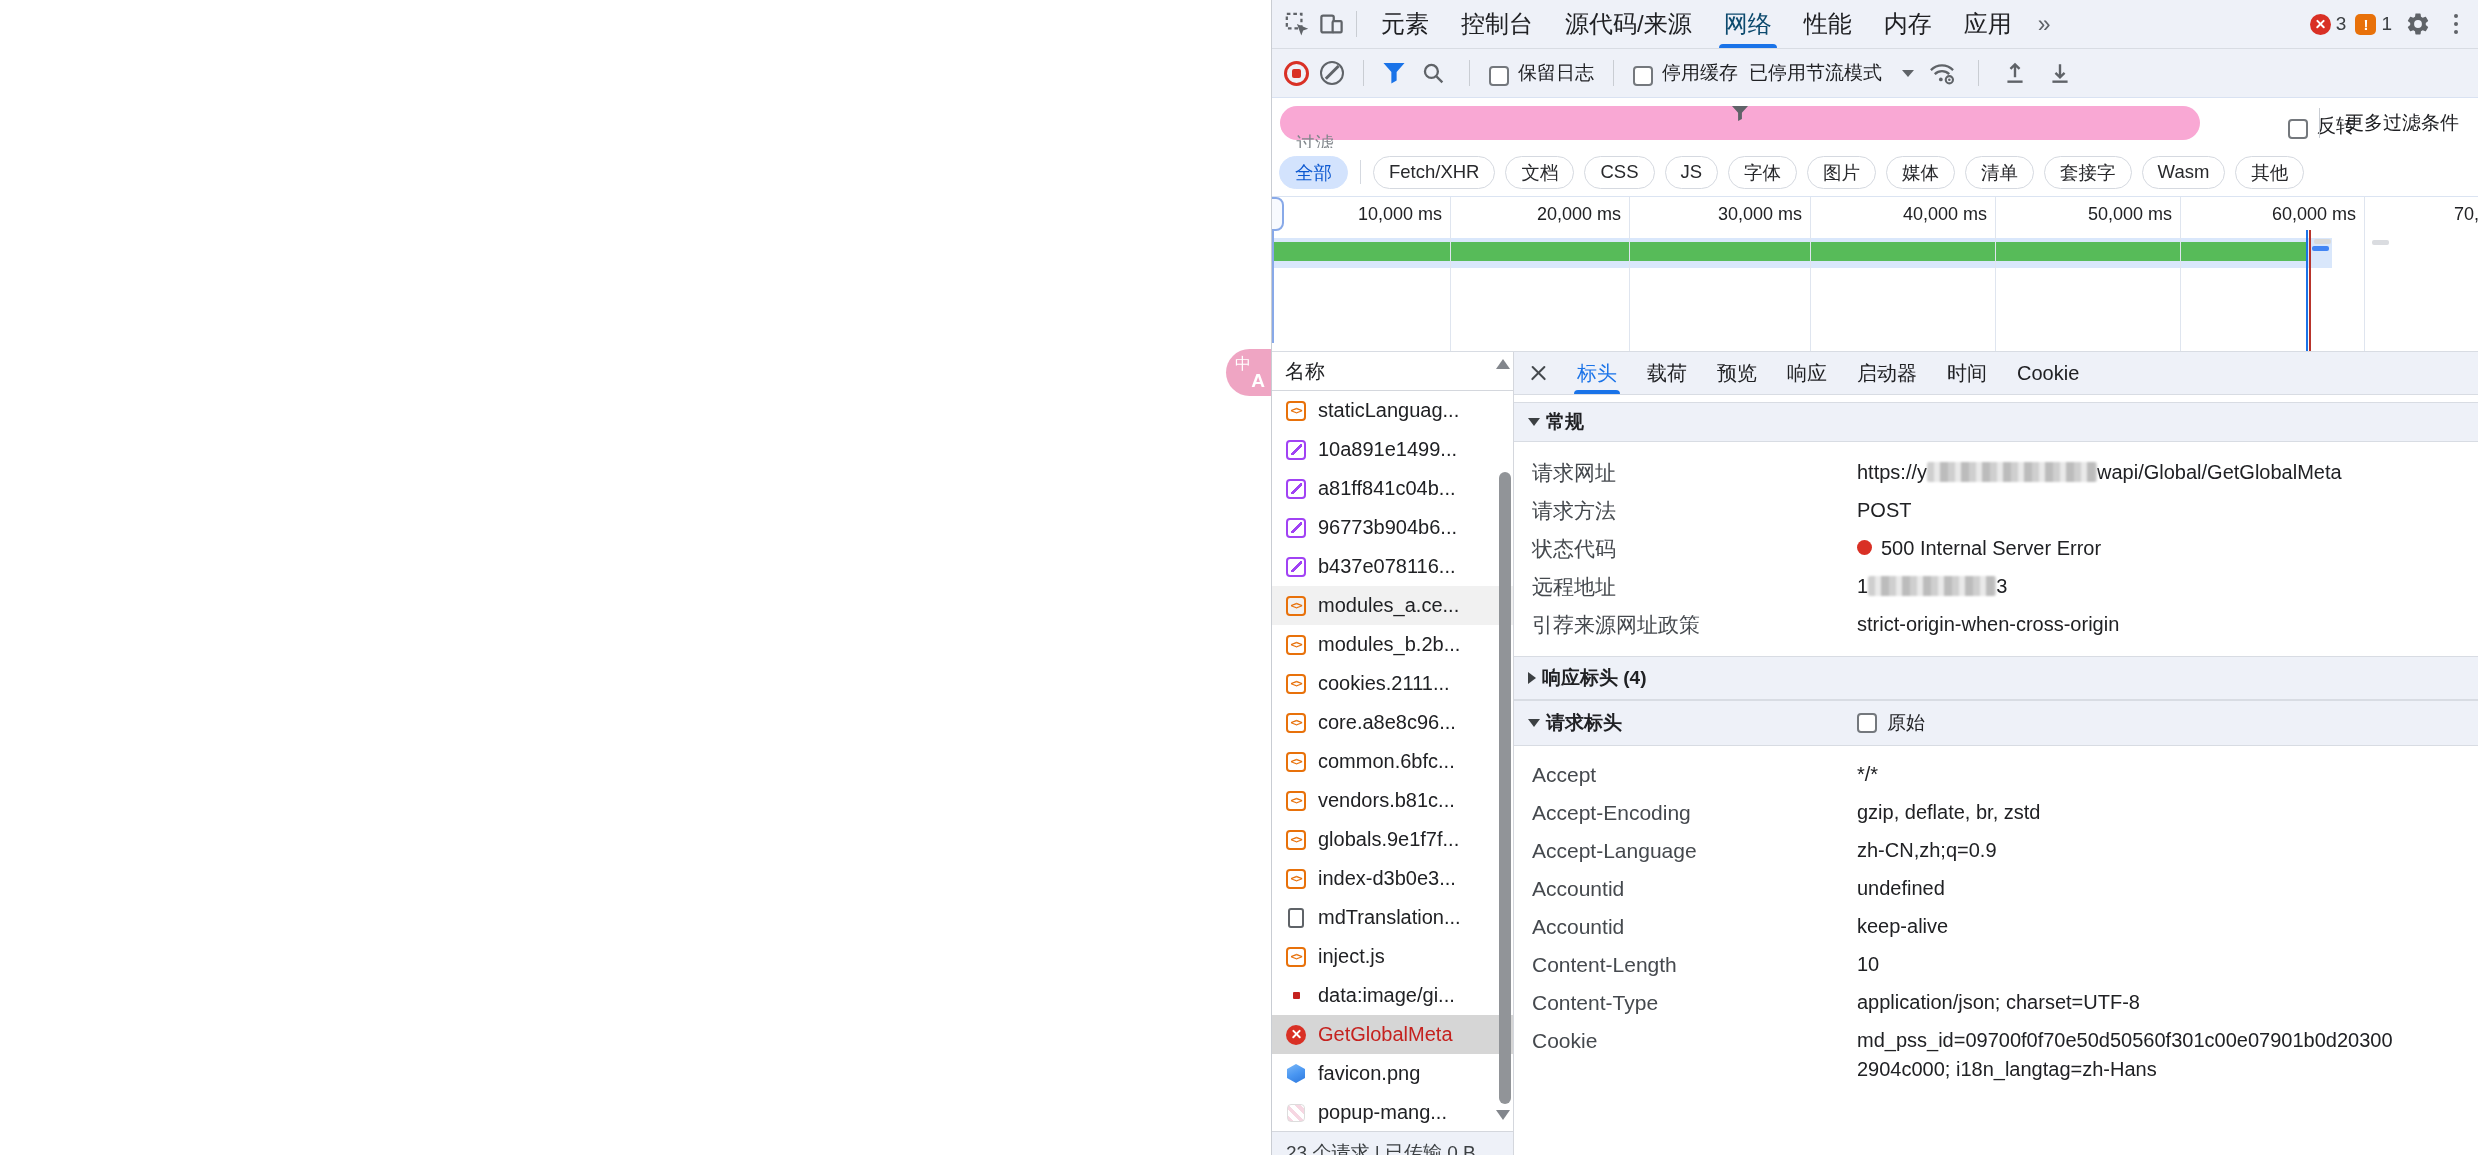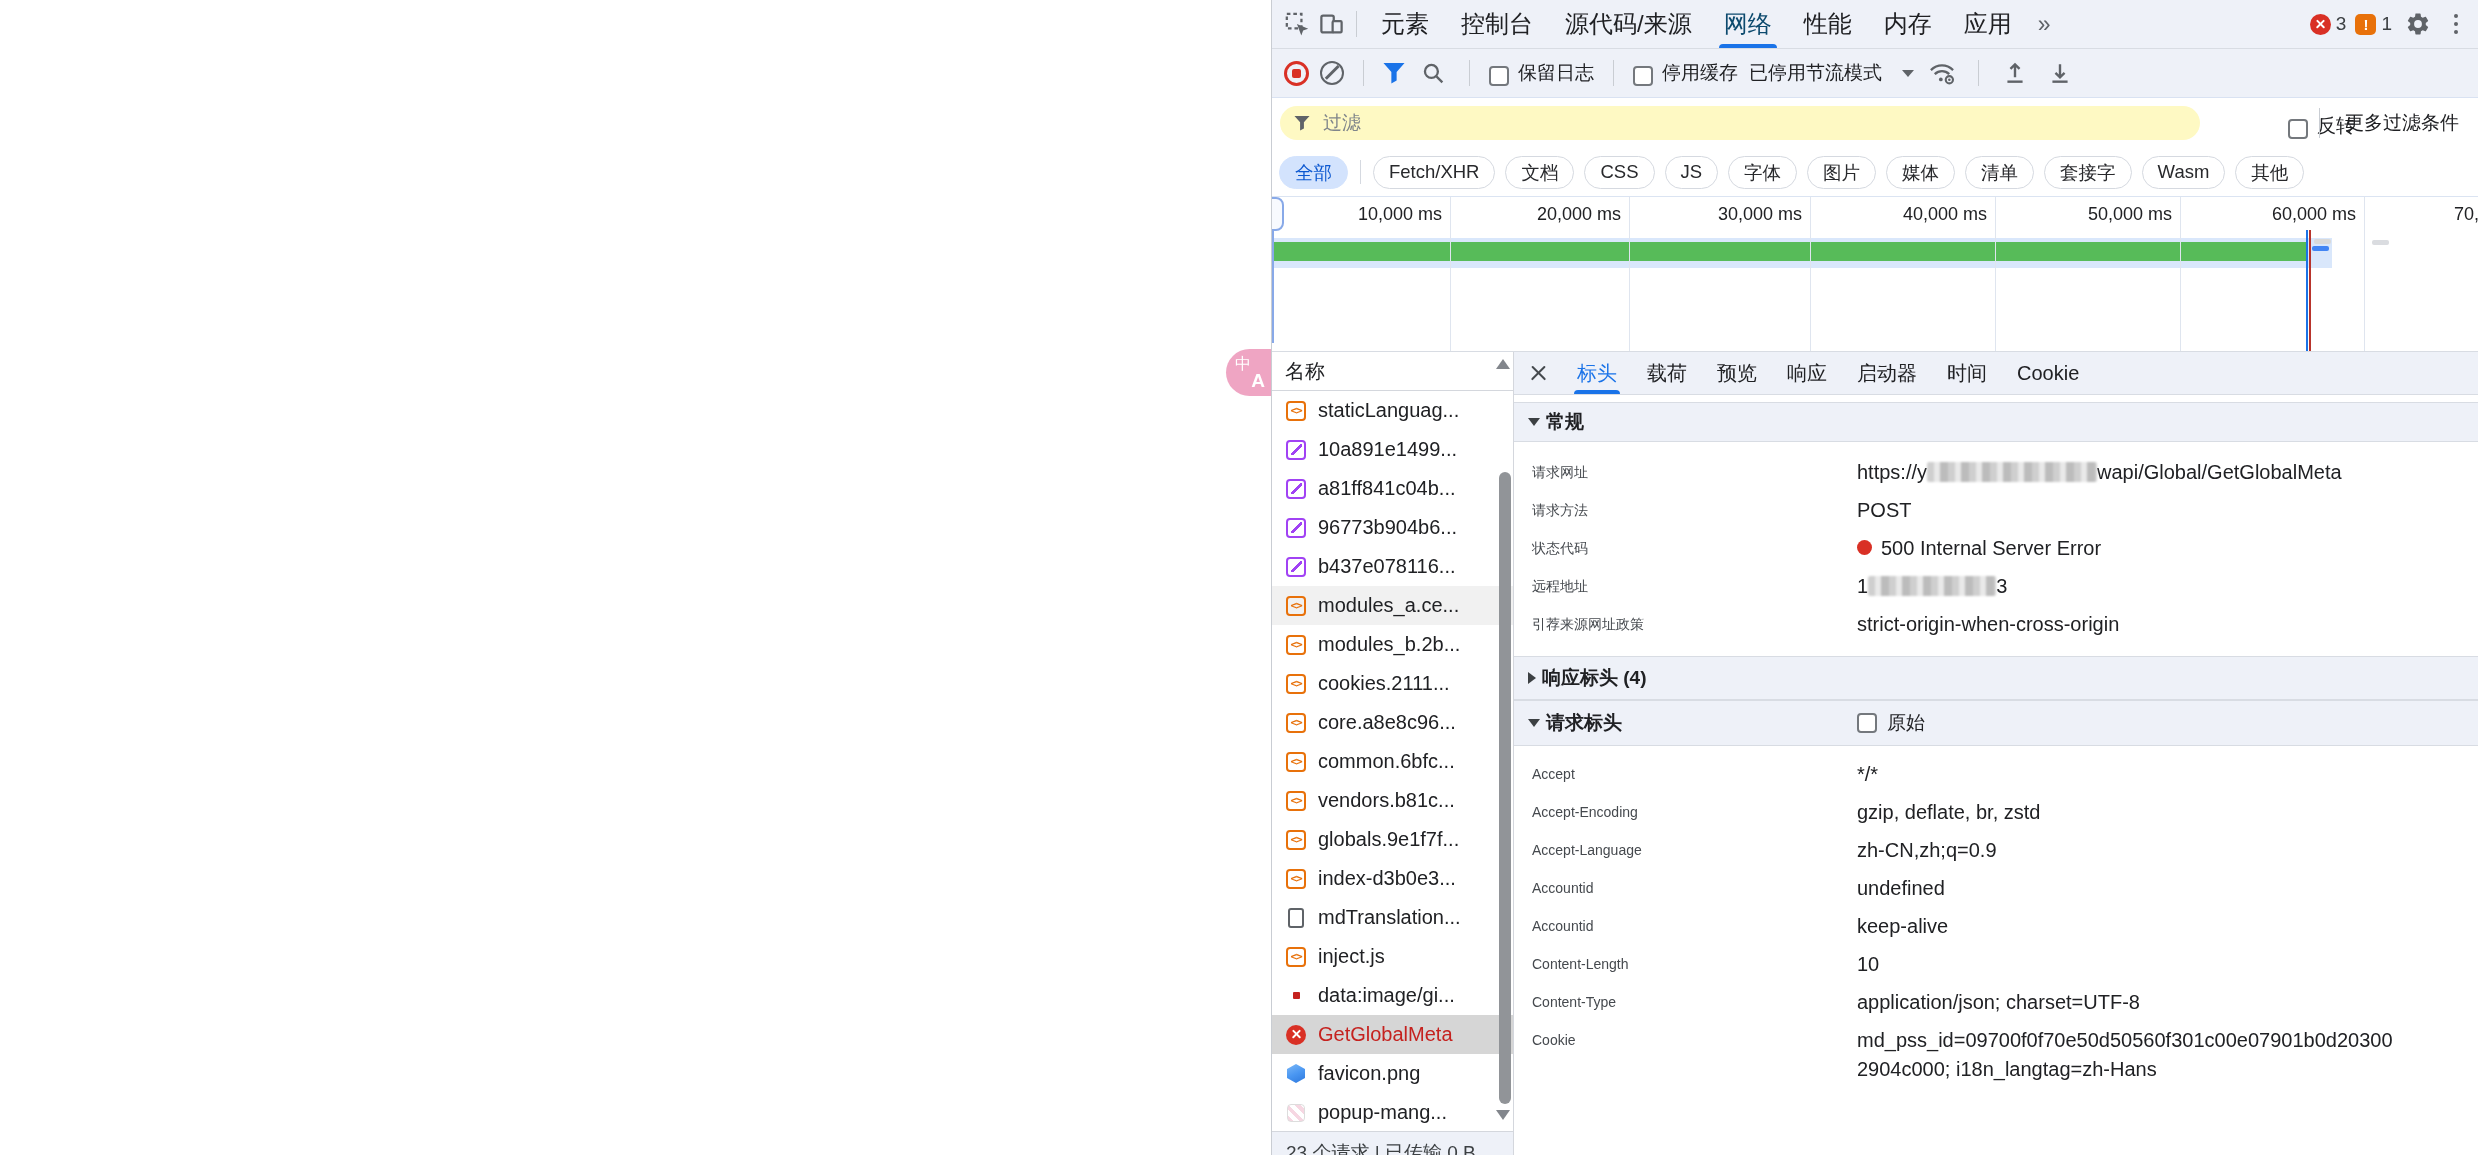--- a/index.html
+++ b/index.html
@@ -42,21 +42,21 @@
   .clearbtn::after{content:"";position:absolute;left:0.5px;top:8.2px;width:18px;height:2.5px;background:#5f6368;transform:rotate(-45deg);}
   .funnel{width:22px;height:21px;background:#1a73e8;clip-path:polygon(0 0,100% 0,62% 45%,62% 86%,38% 100%,38% 45%);flex:none;}
   .funnel-sm{width:16px;height:15px;background:#5f6368;clip-path:polygon(0 0,100% 0,62% 45%,62% 86%,38% 100%,38% 45%);flex:none;}
   .cbgroup{display:flex;align-items:flex-end;gap:9px;white-space:nowrap;}
   .cb{width:20px;height:20px;border:2px solid #74787d;border-radius:4px;background:#fff;flex:none;}
   .toollabel{font-size:19px;color:#202124;}
   .sel{display:flex;align-items:center;gap:20px;white-space:nowrap;}
   .caret{width:0;height:0;border-left:6px solid transparent;border-right:6px solid transparent;border-top:7px solid #5f6368;}
 
   
-  .fpill{position:absolute;left:8px;top:8px;width:920px;height:34px;border-radius:17px;background:#fef9c3;display:flex;align-items:center;gap:11px;padding:0 14px;}
+  .fpill{position:absolute;left:8px;top:8px;width:920px;height:34px;border-radius:17px;background:#f9a8d4;display:flex;align-items:center;gap:11px;padding:0 14px;flex-direction:column;}
   .fpill input{border:none;outline:none;background:transparent;font-size:19px;color:#202124;width:100%;font-family:inherit;}
   .fpill input::placeholder{color:#80868b;}
   .invert{position:absolute;left:988px;top:15px;padding-left:28px;}
   .fdiv{position:absolute;left:1047px;top:10px;width:1px;height:30px;background:#c9cdd3;}
   .morefilters{position:absolute;left:1073px;top:12px;font-size:19px;white-space:nowrap;}
 
   
   .chip{height:33px;display:flex;align-items:center;padding:0 15px;border:1.5px solid #d5d9e0;border-radius:17px;font-size:18.5px;color:#28292c;white-space:nowrap;background:#fff;}
   .chip.active{background:#d3e3fd;border-color:#d3e3fd;color:#0b57d0;}
   .chipdiv{width:1px;height:24px;background:#d5d9e0;margin:0 2px;}
@@ -112,21 +112,21 @@
   .sect{position:relative;display:flex;align-items:center;gap:6px;background:#eef1f8;border-top:1px solid #d8dce3;border-bottom:1px solid #d8dce3;padding-left:14px;font-size:19px;font-weight:700;color:#202124;}
   .sect-general{margin-top:7px;height:40px;}
   .sect-resp{height:44px;}
   .sect-req{height:46px;}
   .tri-d{width:0;height:0;border-left:6px solid transparent;border-right:6px solid transparent;border-top:8px solid #3c4043;flex:none;}
   .tri-r{width:0;height:0;border-top:6px solid transparent;border-bottom:6px solid transparent;border-left:8px solid #3c4043;flex:none;}
   .raw{position:absolute;left:343px;display:flex;align-items:center;gap:10px;font-weight:400;font-size:19px;}
   .gen-rows{padding:12px 0;}
   .hdr-rows{padding-top:10px;}
   .kv{display:flex;align-items:flex-start;padding:4px 0 5px 18px;}
-  .kv .k{width:325px;flex:none;font-size:14px;color:#45494e;line-height:29px;}
+  .kv .k{width:325px;flex:none;font-size:21px;color:#45494e;line-height:29px;}
   .kv .v{font-size:20px;color:#202124;line-height:29px;white-space:pre-wrap;word-break:break-all;}
   .sdot{display:inline-block;width:15px;height:15px;border-radius:50%;background:#d93025;margin-right:9px;}
   .rd{display:inline-block;height:20px;vertical-align:-3px;border-radius:2px;filter:blur(0.8px);
       background:repeating-linear-gradient(90deg,#cfcfcf 0 7px,#e9e9e9 7px 13px,#bcbcbc 13px 21px);}
   .rd-url{width:170px;}
   .rd-ip{width:128px;}
 
   
   #translate-badge{position:absolute;left:1226px;top:349px;width:46px;height:47px;background:#efa5c3;border-radius:24px 0 0 24px;color:#fff;overflow:hidden;}
   #translate-badge .g1{position:absolute;left:9px;top:5px;font-size:16px;}

